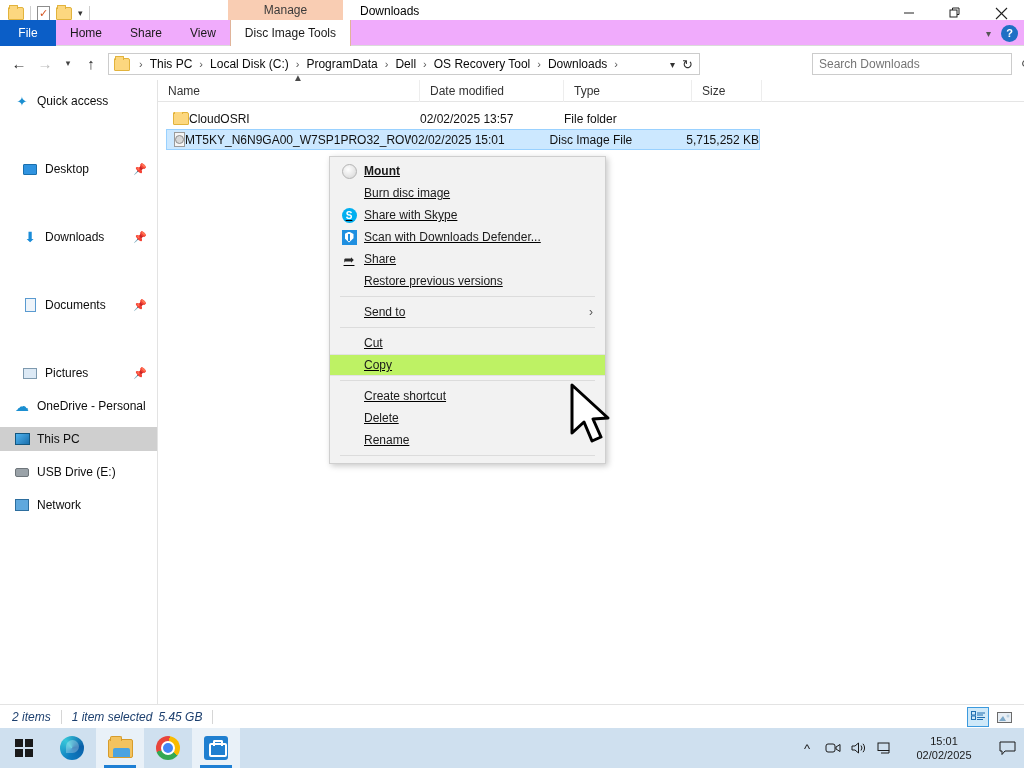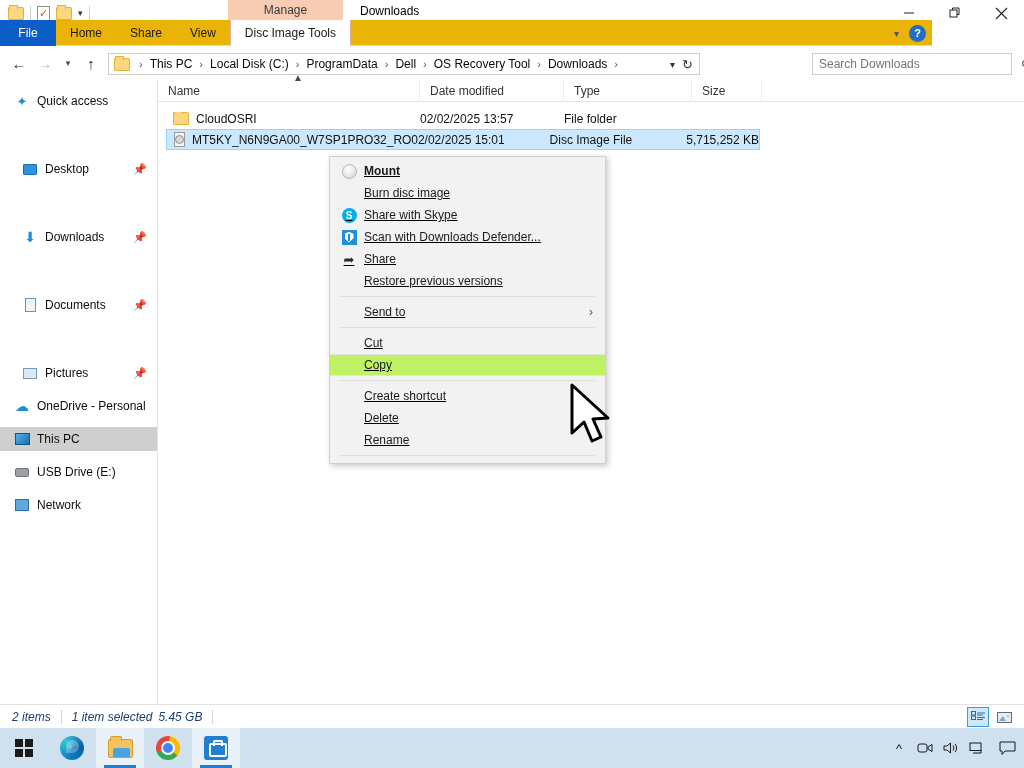--- a/index.html
+++ b/index.html
@@ -47,22 +47,22 @@
 
   
   .ctx-tab-header {
     position: absolute; left: 228px; top: 0; width: 115px; height: 20px;
     background: #f9cdb3; color: #3a3a3a; font-size: 12px;
     display: flex; align-items: center; justify-content: center;
   }
 
   
   .ribbonbar {
-    position: absolute; top: 20px; left: 0; width: 932px; height: 26px;
-    background: #eab308; border-bottom: 1px solid #dadada;
+    position: absolute; top: 20px; left: 0; width: 1024px; height: 26px;
+    background: #f0abfc; border-bottom: 1px solid #dadada;
   }
   .tabs { position: absolute; left: 0; top: 0; display: flex; height: 26px; }
   .tab {
     height: 26px; padding: 0 14px; display: flex; align-items: center;
     font-size: 12px; color: #1a1a1a;
   }
   .tab.file { background: #0b5ec7; color: #ffffff; width: 56px; justify-content: center; padding: 0; }
   .tab.ctx {
     border-left: 1px solid #e0b49a; border-right: 1px solid #e0b49a;
     background: #ffffff;
@@ -145,21 +145,21 @@
   .ch.date { width: 144px; }
   .ch.type { width: 128px; }
   .ch.size { width: 70px; }
   .sort-caret { position: absolute; left: 135px; top: -8px; font-size: 10px; color: #4a4a4a; }
 
   .row {
     height: 21px; display: flex; align-items: center; font-size: 12px; color: #111;
     margin: 0 0 0 8px; padding-left: 2px;
   }
   .row.selected { background: #cce8ff; border: 1px solid #99d1ff; width: 594px; height: 21px; }
-  .cell-name { width: 252px; display: flex; align-items: center; gap: 7px; padding-left: 5px;
+  .cell-name { width: 252px; display: flex; align-items: center; padding-left: 5px;
                white-space: nowrap; overflow: hidden; }
   .cell-date { width: 144px; }
   .cell-type { width: 128px; }
   .cell-size { width: 90px; text-align: right; }
   .ic-folder-row { flex: 0 0 auto; }
   .ic-iso {
     width: 13px; height: 15px; background: #f4f4f4; border: 1px solid #9a9a9a;
     display: flex; align-items: center; justify-content: center;
   }
   .ic-iso::after { content: ""; width: 7px; height: 7px; border-radius: 50%;
@@ -599,20 +599,24 @@
           <path d="M12 2.8 A6.4 6.4 0 0 1 12 11.2" fill="none" stroke="#1a1a1a"></path>
         </svg>
       </div>
       <div class="tray-ic">
         <svg width="16" height="14" viewBox="0 0 16 14">
           <rect x="1" y="2" width="11" height="7.5" fill="none" stroke="#1a1a1a"></rect>
           <line x1="4" y1="12" x2="12" y2="12" stroke="#1a1a1a"></line>
           <line x1="12" y1="9.5" x2="12" y2="12" stroke="#1a1a1a"></line>
         </svg>
       </div>
+      <div class="clock">
+        <span>15:01</span>
+        <span>02/02/2025</span>
+      </div>
       <div class="notif">
         <svg width="17" height="15" viewBox="0 0 17 15">
           <polygon points="1,1 16,1 16,10 6,10 3,13.5 3,10 1,10" fill="none" stroke="#1a1a1a"></polygon>
         </svg>
       </div>
     </div>
   </div>
 
 </div>
 

